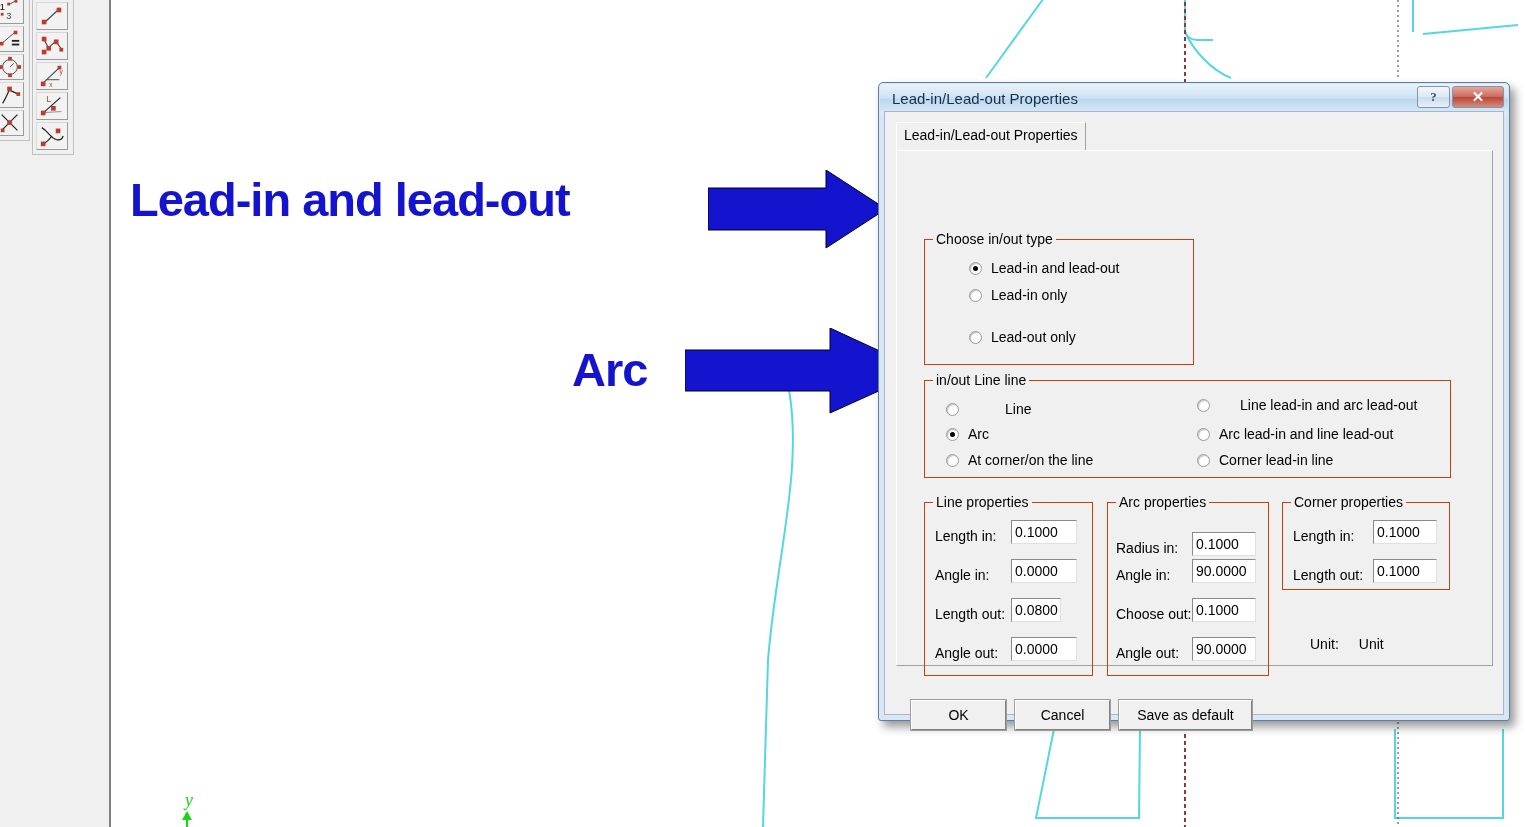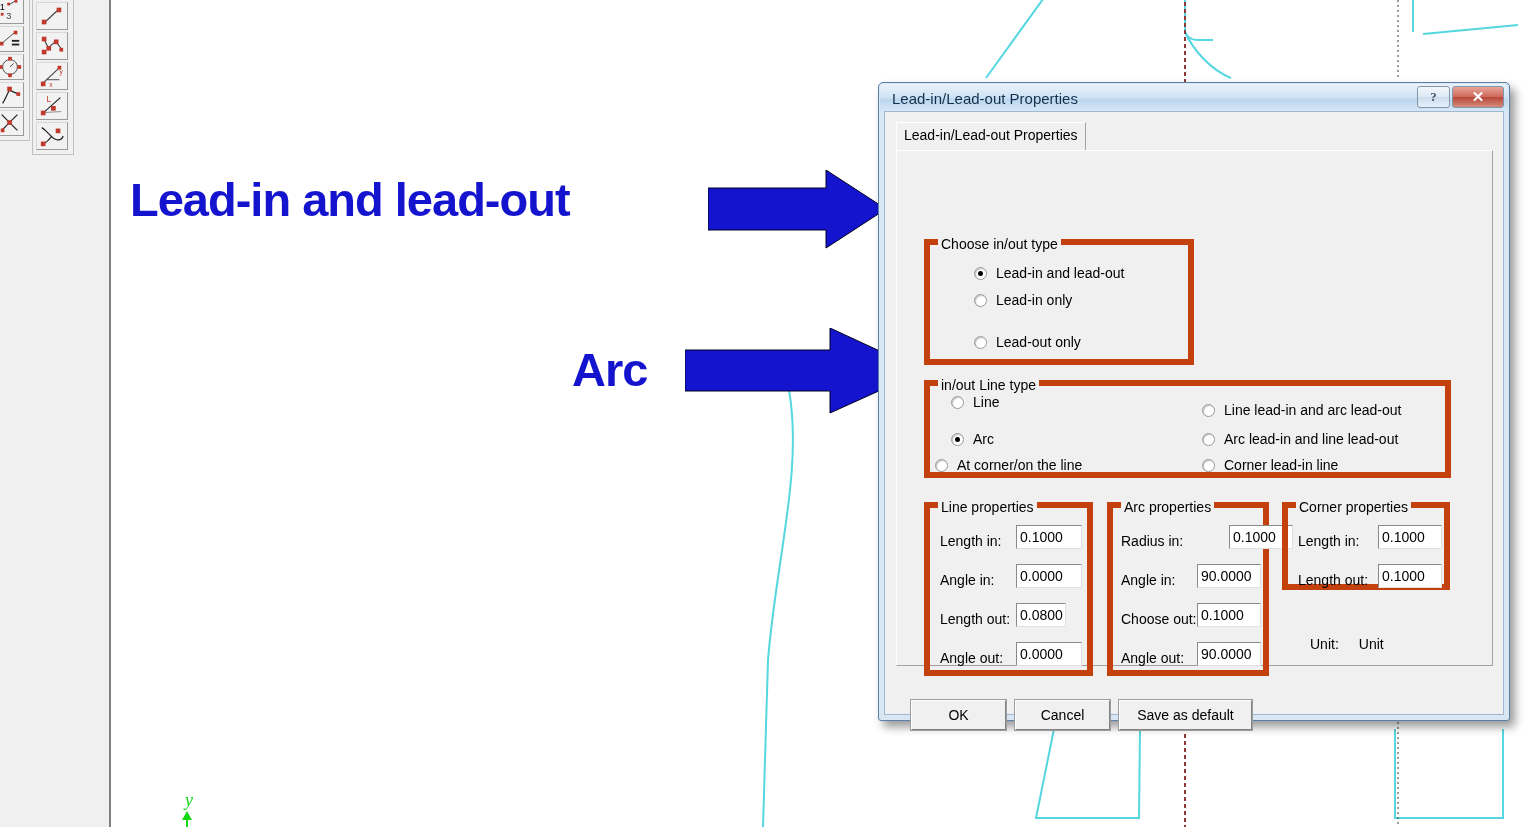--- a/index.html
+++ b/index.html
@@ -168,21 +168,21 @@
     background: #f0f0f0;
     border: 1px solid #ffffff;
     border-right-color: #a0a0a0;
     border-bottom-color: #a0a0a0;
     box-sizing: border-box;
   }
 
   
   .group {
     position: absolute;
-    border: 6px solid #c2410c;
+    border: 1px solid #c2410c;
     box-sizing: border-box;
   }
   .group > .g-title {
     position: absolute;
     top: -9px; left: 8px;
     background: #f0f0f0;
     padding: 0 3px;
     font-size: 14px;
     color: #000;
     white-space: nowrap;
@@ -451,34 +451,34 @@
             <span class="radio"></span>
             <span class="radio-label">Lead-in only</span>
           </div>
           <div class="radio-row" style="left:44px; top:89px;">
             <span class="radio"></span>
             <span class="radio-label">Lead-out only</span>
           </div>
         </div>
 
         <div class="group" id="grp-line-type">
-          <div class="g-title">in/out Line type</div>
-          <div class="radio-row" style="left:21px; top:8px;">
+          <div class="g-title">in/out Line line</div>
+          <div class="radio-row" style="left:21px; top:20px;gap:37px;">
             <span class="radio"></span>
             <span class="radio-label">Line</span>
           </div>
           <div class="radio-row" style="left:21px; top:45px;">
             <span class="radio checked"></span>
             <span class="radio-label">Arc</span>
           </div>
-          <div class="radio-row" style="left:5px; top:71px;">
+          <div class="radio-row" style="left:21px; top:71px;">
             <span class="radio"></span>
             <span class="radio-label">At corner/on the line</span>
           </div>
-          <div class="radio-row" style="left:272px; top:16px;">
+          <div class="radio-row" style="left:272px; top:16px;gap:21px;">
             <span class="radio"></span>
             <span class="radio-label">Line lead-in and arc lead-out</span>
           </div>
           <div class="radio-row" style="left:272px; top:45px;">
             <span class="radio"></span>
             <span class="radio-label">Arc lead-in and line lead-out</span>
           </div>
           <div class="radio-row" style="left:272px; top:71px;">
             <span class="radio"></span>
             <span class="radio-label">Corner lead-in line</span>
@@ -500,21 +500,21 @@
             <span class="field-input" style="width:50px;">0.0800</span>
           </div>
           <div class="field-row" style="left:10px; top:134px;">
             <span class="field-label" style="width:76px;">Angle out:</span>
             <span class="field-input" style="width:66px;">0.0000</span>
           </div>
         </div>
 
         <div class="group" id="grp-arc-props">
           <div class="g-title">Arc properties</div>
-          <div class="field-row" style="left:8px; top:17px;gap:32px;">
+          <div class="field-row" style="left:8px; top:29px;">
             <span class="field-label" style="width:76px;">Radius in:</span>
             <span class="field-input" style="width:64px;">0.1000</span>
           </div>
           <div class="field-row" style="left:8px; top:56px;">
             <span class="field-label" style="width:76px;">Angle in:</span>
             <span class="field-input" style="width:64px;">90.0000</span>
           </div>
           <div class="field-row" style="left:8px; top:95px;">
             <span class="field-label" style="width:76px;">Choose out:</span>
             <span class="field-input" style="width:64px;">0.1000</span>

